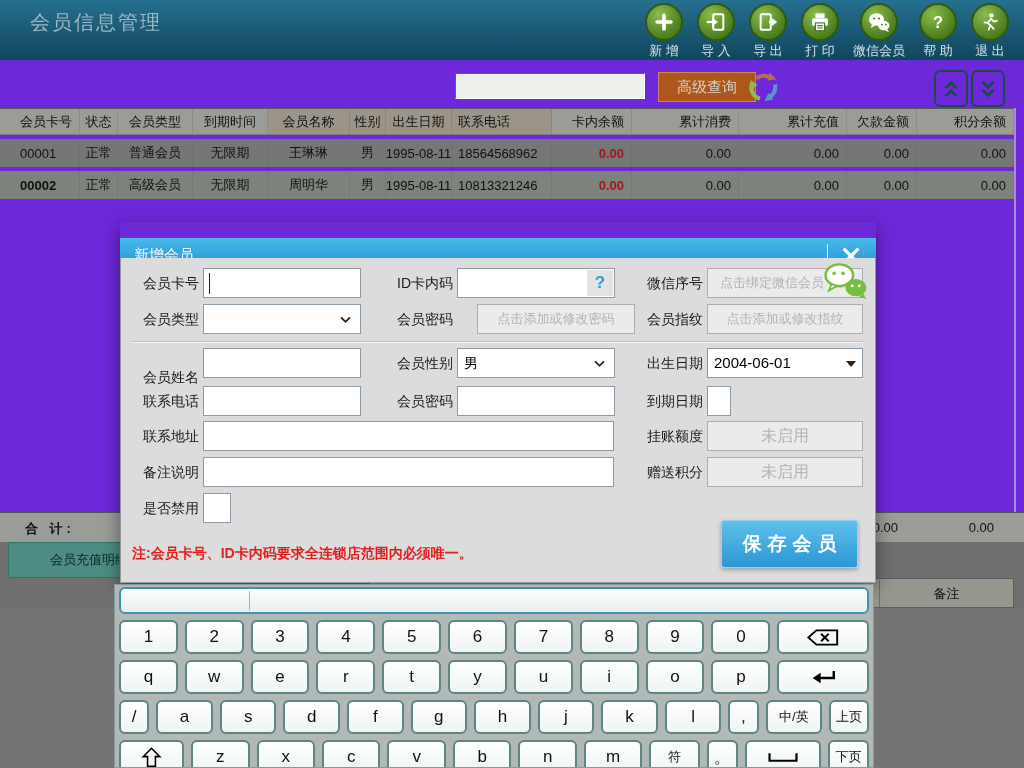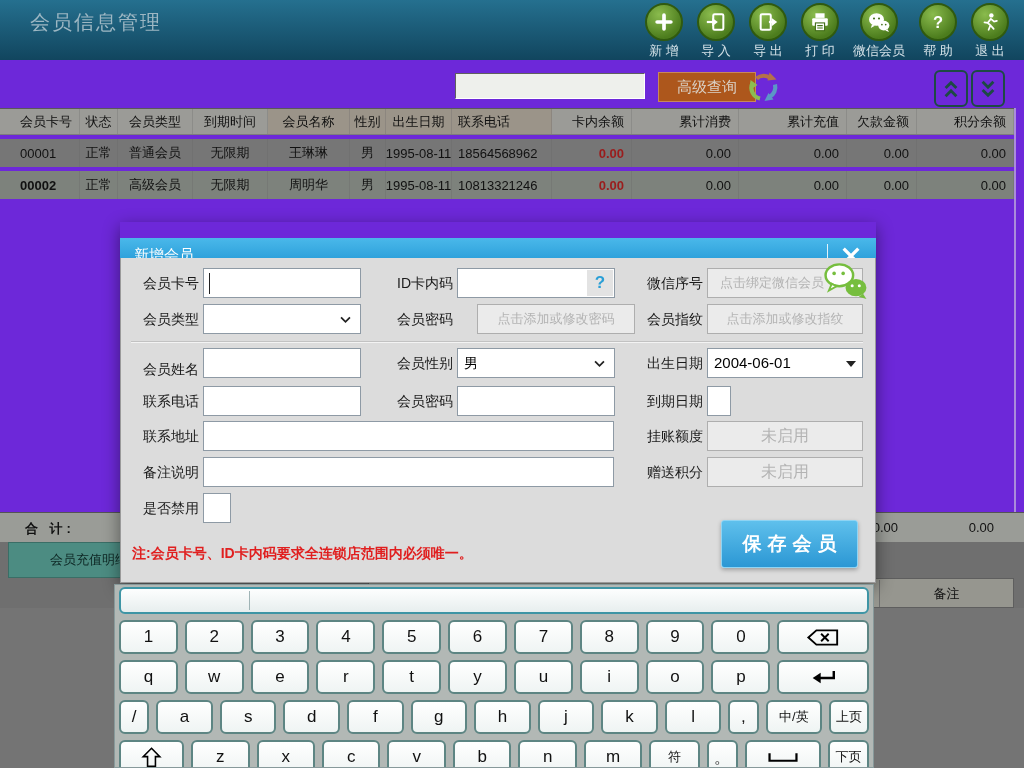--- a/index.html
+++ b/index.html
@@ -322,21 +322,21 @@
       </div>
 
       <span class="flabel" style="left:260px;top:46px;">会员密码</span>
       <div class="fbtn-dis" style="left:356px;top:46px;width:158px;">点击添加或修改密码</div>
 
       <span class="flabel" style="left:510px;top:46px;">会员指纹</span>
       <div class="fbtn-dis" style="left:586px;top:46px;width:156px;">点击添加或修改指纹</div>
 
       <div class="fsep"></div>
 
-      <span class="flabel" style="left:6px;top:96px;">会员姓名</span>
+      <span class="flabel" style="left:6px;top:104px;">会员姓名</span>
       <div class="fin" style="left:82px;top:90px;width:158px;"></div>
 
       <span class="flabel" style="left:260px;top:90px;">会员性别</span>
       <div class="fin" style="left:336px;top:90px;width:158px;">
         <span class="combo-val">男</span>
         <span class="combo-ch" id="ch2">
             <svg viewBox="0 0 14 9" width="13" height="8">
               <path d="M2 1.5l5 5 5-5" fill="none" stroke="#222" stroke-width="2"></path>
             </svg>
           </span>

